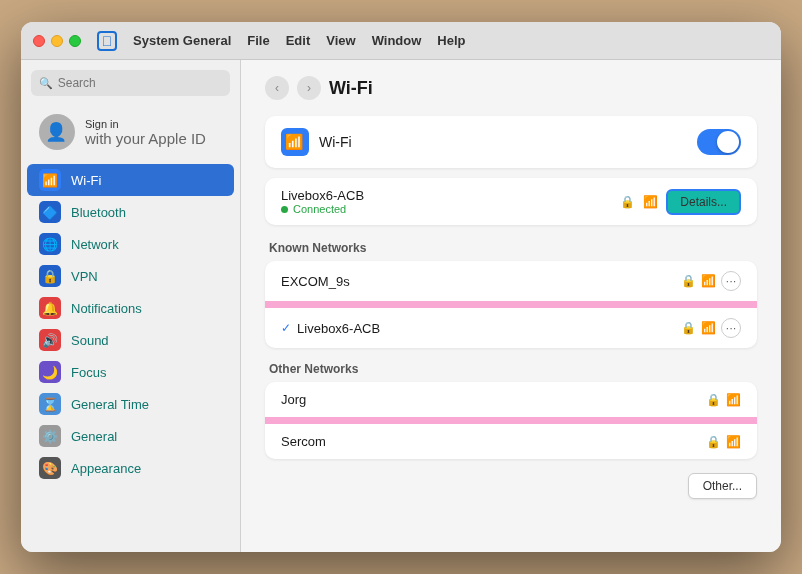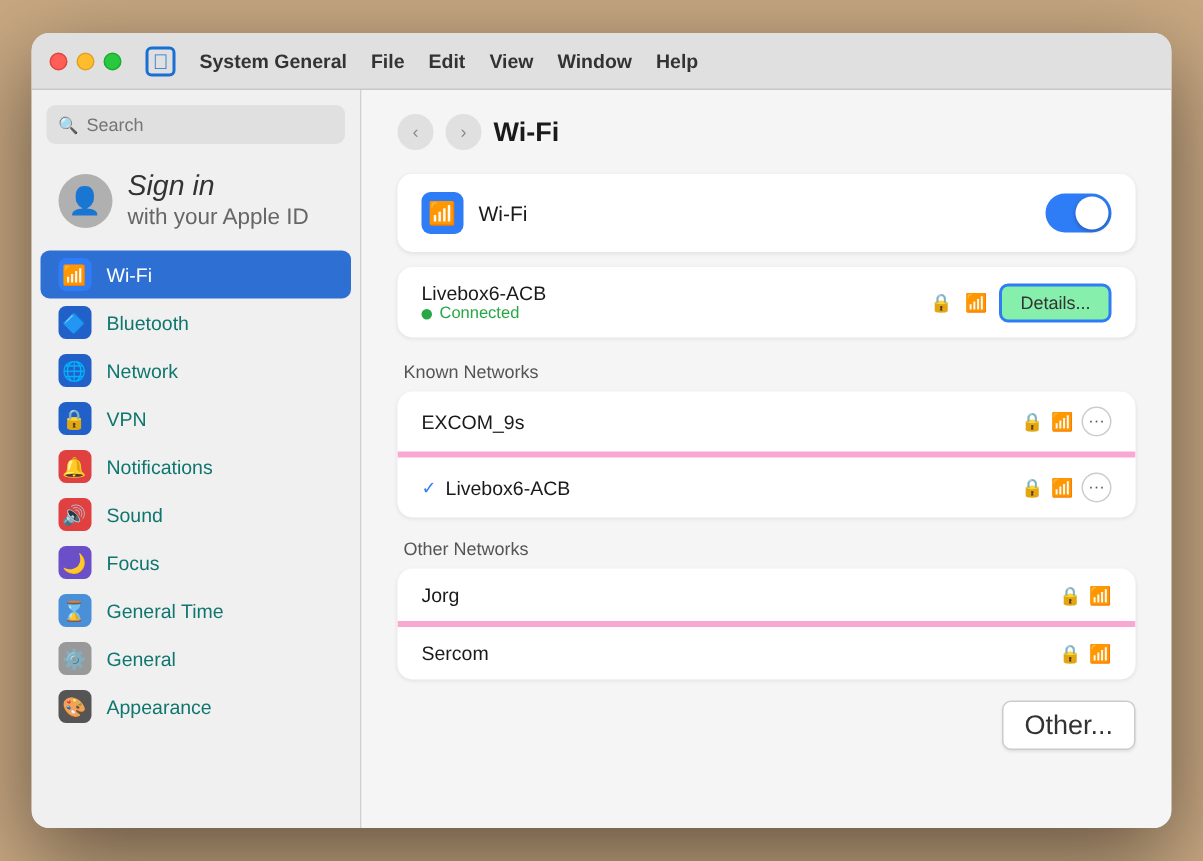--- a/index.html
+++ b/index.html
@@ -156,24 +156,23 @@
       border-radius: 50%;
       background: #b0b0b0;
       display: flex;
       align-items: center;
       justify-content: center;
       color: #666;
       font-size: 18px;
       flex-shrink: 0;
     }
     .sign-in-text .title {
-      font-size: 19px;
+      font-size: 11px;
       font-weight: 500;
       color: #333;
-      font-style: italic;
     }
     .sign-in-text .subtitle {
       font-size: 15px;
       color: #666;
       text-align: right;
     }
     
     .right-panel {
       flex: 1;
       padding: 16px 24px;
@@ -285,47 +284,47 @@
       border-radius: 50%;
     }
     .connected-actions {
       display: flex;
       align-items: center;
       gap: 8px;
     }
     .lock-icon, .wifi-signal { font-size: 12px; color: #888; }
     .details-btn {
       padding: 4px 12px;
-      background: #86efac;
+      background: #14b8a6;
       border: 2px solid #2e7cf6;
       border-radius: 6px;
       font-size: 12px;
       color: #333;
       cursor: pointer;
     }
     
     .section-title {
       font-size: 12px;
-      font-weight: 400;
+      font-weight: 700;
       color: #555;
       margin-bottom: 6px;
       padding-left: 4px;
     }
     .network-list {
       background: white;
       border-radius: 10px;
       overflow: hidden;
       margin-bottom: 14px;
       box-shadow: 0 1px 3px rgba(0,0,0,0.08);
     }
     .network-row {
       display: flex;
       align-items: center;
       padding: 10px 16px;
-      border-bottom: 4px solid #f9a8d4;
+      border-bottom: 7px solid #f9a8d4;
       justify-content: space-between;
     }
     .network-row:last-child { border-bottom: none; }
     .network-name-left {
       font-size: 13px;
       color: #1a1a1a;
       display: flex;
       align-items: center;
       gap: 6px;
     }
@@ -353,21 +352,21 @@
     .other-btn-row {
       display: flex;
       justify-content: flex-end;
       margin-top: 2px;
     }
     .other-btn {
       padding: 5px 14px;
       background: white;
       border: 1px solid #ccc;
       border-radius: 6px;
-      font-size: 18px;
+      font-size: 12px;
       color: #333;
       cursor: pointer;
       box-shadow: 0 1px 2px rgba(0,0,0,0.08);
     }
   </style>
 </head>
 <body>
 
 <div class="window">
 

